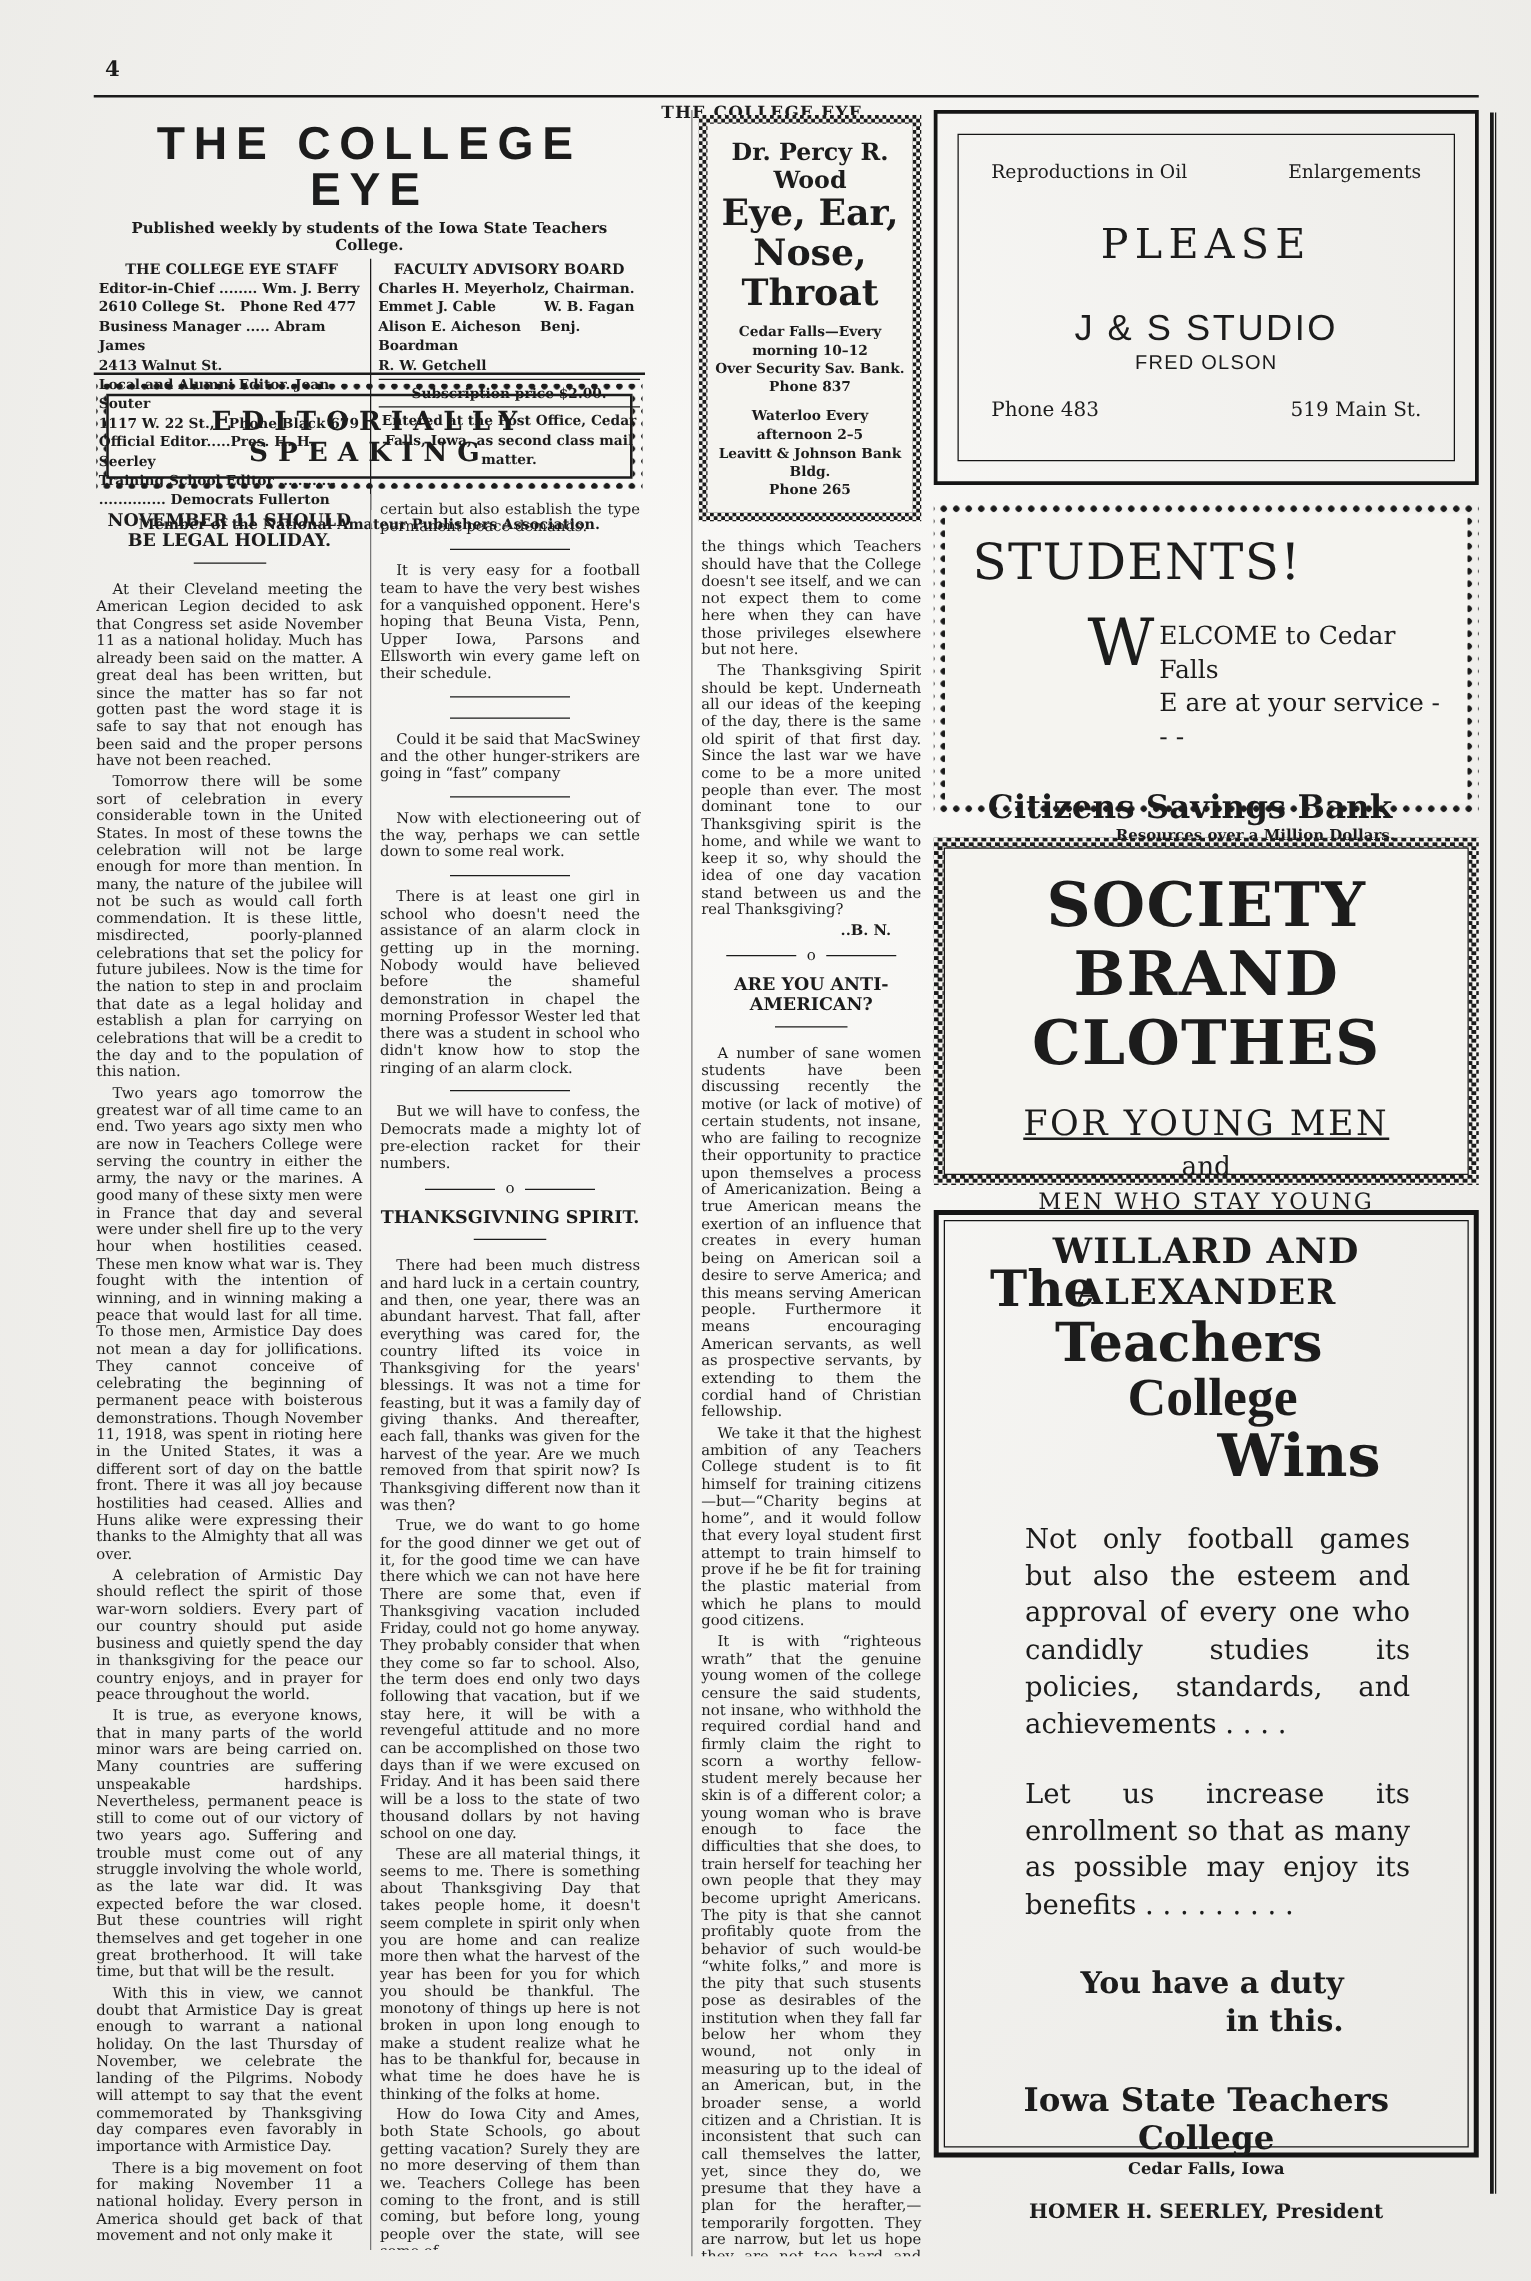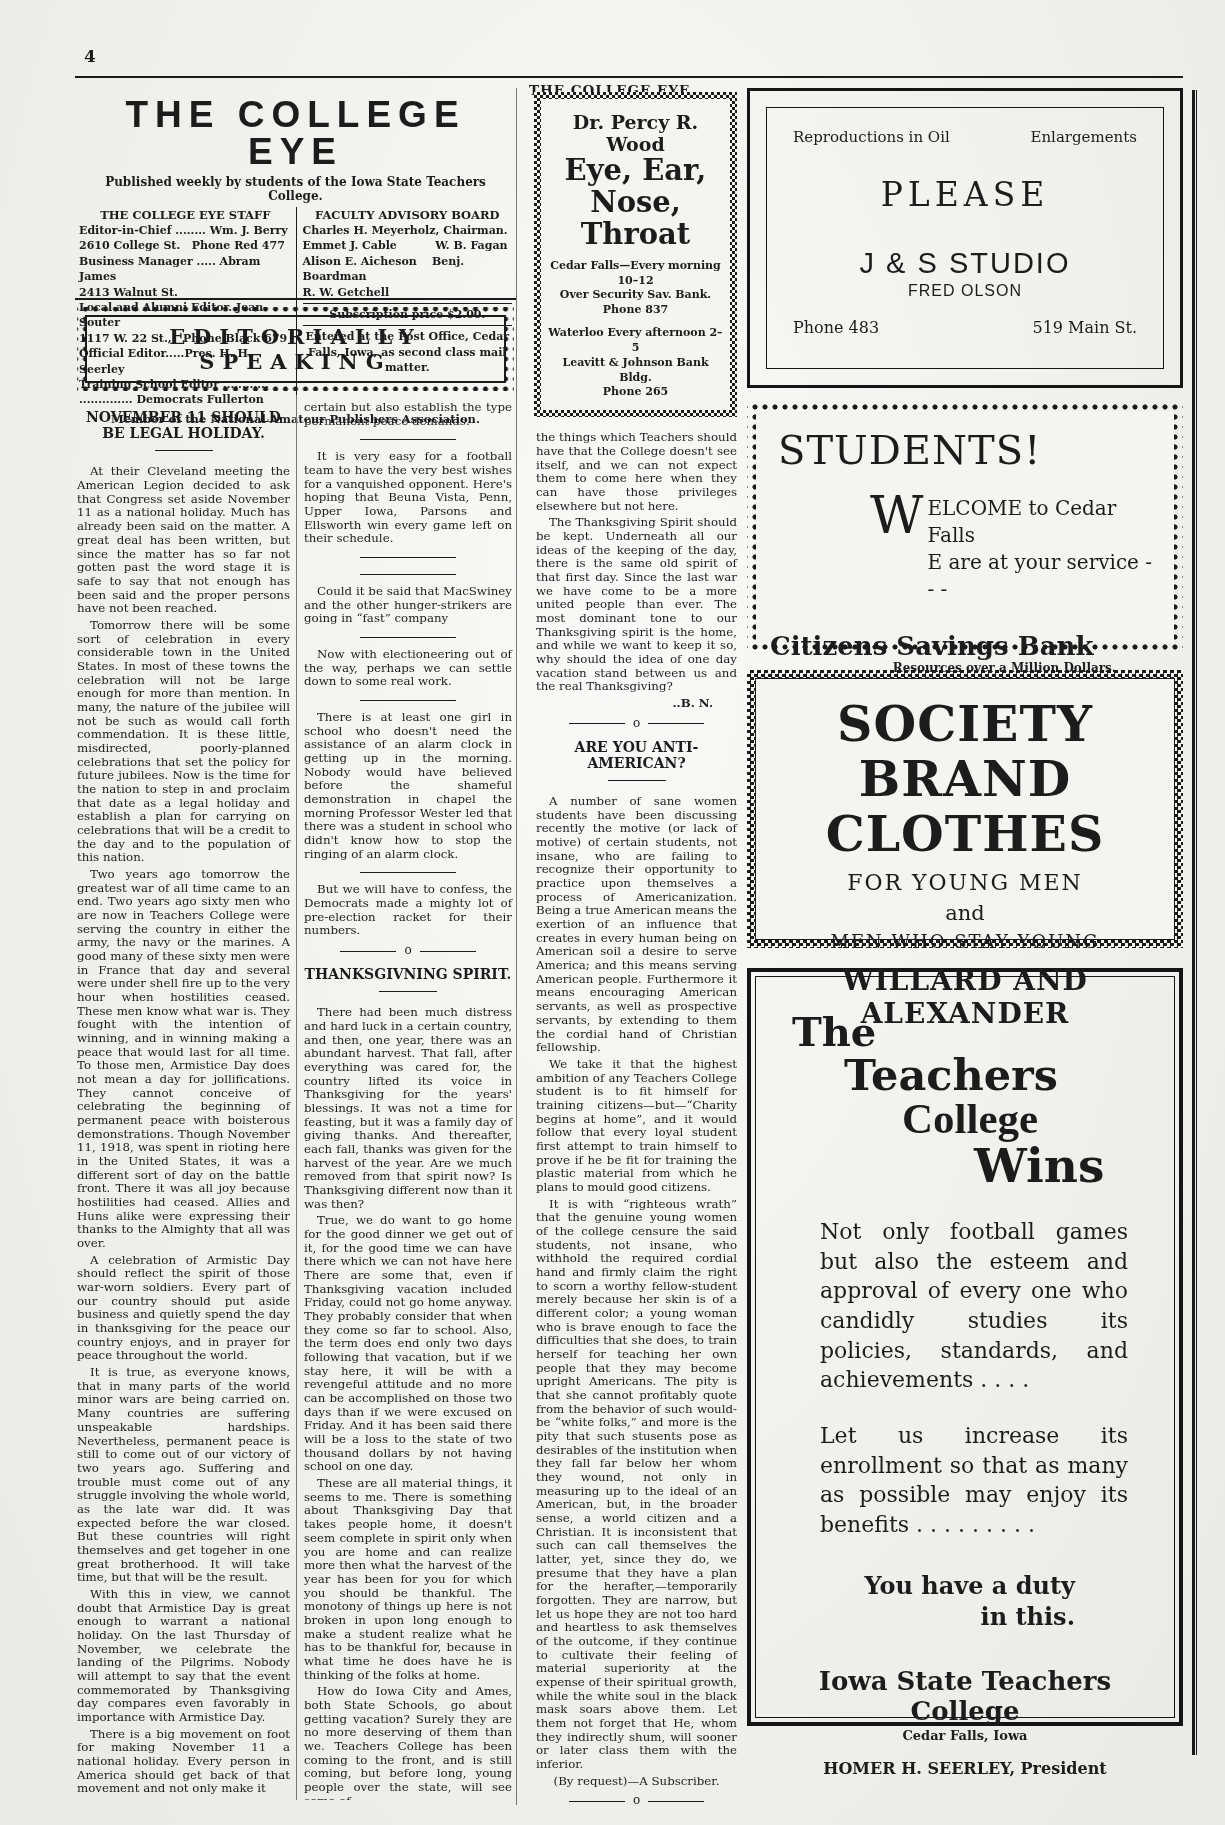--- a/index.html
+++ b/index.html
@@ -14,21 +14,21 @@
   .running-head { position:absolute; top:82px; left:0; width:100%; text-align:center;
     font-size:13.5px; font-weight:bold; letter-spacing:1px; }
   .top-rule { position:absolute; left:75px; right:42px; top:76px;
     border-top:2.5px solid #1b1b1b; }
 
   .content { position:absolute; top:88px; left:75px; right:42px; bottom:20px; display:flex; }
 
   
   .left-region { width:664px; display:flex; }
   .lcol-a { width:441px; }
-  .lcol-b { width:223px; border-left:1px solid #777; padding-left:12px; display:flex; flex-direction:column; }
+  .lcol-b { width:223px; border-left:1px solid #777; padding-left:0; display:flex; flex-direction:column;margin-left:37px; }
 
   
   .masthead { border-bottom:2.5px solid #1b1b1b; padding:8px 4px 6px; height:212px; }
   .mh-title { font-family:"Liberation Sans", sans-serif; font-weight:bold; font-size:37px;
     letter-spacing:7px; text-align:center; line-height:1; }
   .mh-sub { font-size:12px; font-weight:bold; text-align:center; margin:5px 0 4px; }
   .mh-cols { display:flex; font-size:11px; font-weight:bold; line-height:1.4; }
   .mh-left { width:50%; padding-right:4px; }
   .mh-right { width:50%; border-left:1.5px solid #1b1b1b; padding-left:6px; }
   .mh-h { text-align:center; font-size:11.5px; }
@@ -94,30 +94,30 @@
   .studio-foot { display:flex; justify-content:space-between; font-size:16px; margin-top:18px; }
 
   .students-wrap { padding:9px; margin-bottom:18px;
     background-image:radial-gradient(#1b1b1b 2.3px, rgba(0,0,0,0) 2.8px);
     background-size:10px 10px; background-position:center; }
   .students { background:#f5f4f0; padding:16px 14px 20px; height:232px; }
   .students-h { font-size:40px; letter-spacing:1px; margin-left:8px; }
   .welcome { display:flex; margin:20px 0 0 100px; }
   .dropW { font-size:52px; line-height:.85; margin-right:4px; }
   .wlines { font-size:20px; line-height:1.35; padding-top:2px; }
-  .bank { text-align:left; padding-right:26px; margin-top:28px; font-weight:bold; font-size:26px; }
+  .bank { text-align:center; padding-right:26px; margin-top:28px; font-weight:bold; font-size:26px; }
   .bank-sub { text-align:right; padding-right:44px; font-weight:bold; font-size:12px; }
 
   .society-wrap { padding:8px; margin-bottom:20px;
     background:repeating-conic-gradient(#1b1b1b 0% 25%, #f5f4f0 0% 50%);
     background-size:7px 7px; }
   .society { background:#f5f4f0; border:1.5px solid #1b1b1b; text-align:center;
     padding:18px 4px 16px; height:262px; }
   .soc-big { font-weight:bold; font-size:49px; line-height:1.12; letter-spacing:1px; }
-  .soc-m { font-size:22px; margin-top:8px; letter-spacing:2px; }
+  .soc-m { font-size:28px; margin-top:20px; letter-spacing:2px;text-decoration:underline; }
   .soc-and { font-size:21px; margin-top:6px; }
   .soc-m2 { font-size:18px; margin-top:6px; letter-spacing:2px; }
   .soc-b { font-weight:bold; font-size:28px; margin-top:12px; letter-spacing:1px; }
 
   .wins-outer { border:4px solid #151515; padding:4px; }
   .wins-inner { border:1.5px solid #151515; padding:34px 30px 26px; height:742px; }
   .wins-t { font-weight:bold; line-height:1.04; }
   .wins-t1 { font-size:40px; margin-left:6px; }
   .wins-t2 { font-size:43px; margin-left:58px; }
   .wins-t3 { font-size:43px; margin-left:116px;font-family:Liberation Serif, serif; }

